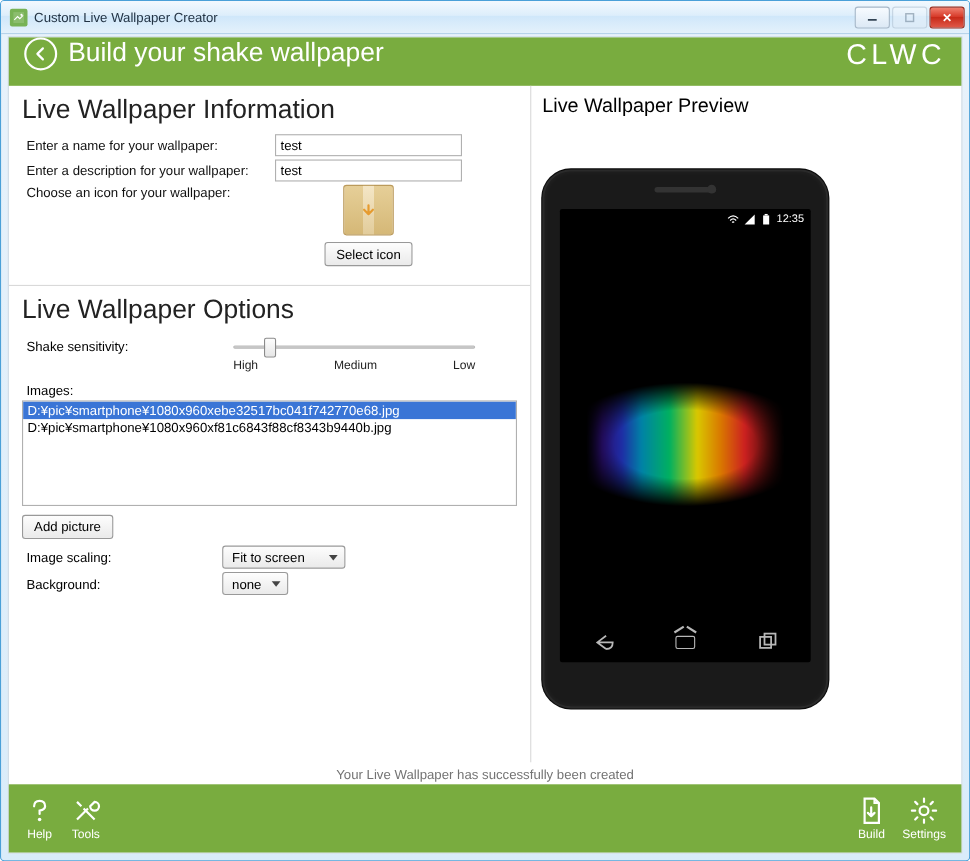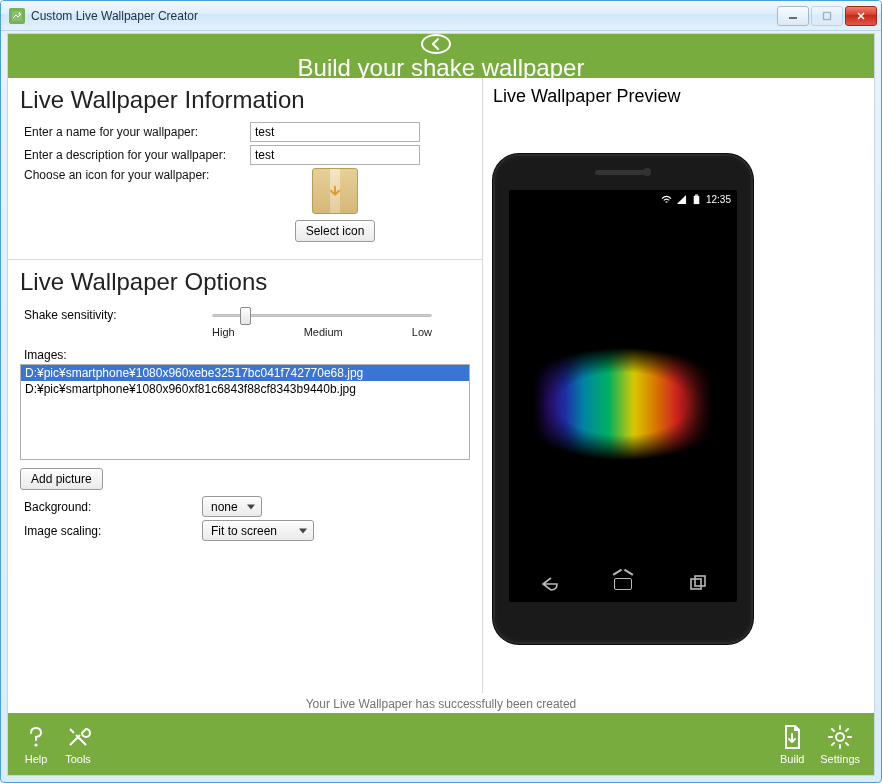--- a/index.html
+++ b/index.html
@@ -63,24 +63,23 @@
     border: 1px solid #c7d6e3;
     display: flex;
     flex-direction: column;
   }
 
   
   .header-bar {
     height: 44px;
     background: #79ac3f;
     display: flex;
-    align-items: center;
+    align-items: flex-start;
     padding: 0 14px;
     color: #fff;
-    flex-direction: column;
   }
   .back-icon {
     width: 30px; height: 30px;
     border: 2px solid #fff; border-radius: 50%;
     display:flex;align-items:center;justify-content:center;
     margin-right: 10px;
   }
   .back-icon svg { width: 16px; height: 16px; }
   .header-title {
     font-size: 24px; font-weight: 300;
@@ -370,29 +369,29 @@
           <div class="listbox">
             <div class="item selected">D:¥pic¥smartphone¥1080x960xebe32517bc041f742770e68.jpg</div>
             <div class="item">D:¥pic¥smartphone¥1080x960xf81c6843f88cf8343b9440b.jpg</div>
           </div>
 
           <div class="btn-row">
             <button class="btn">Add picture</button>
           </div>
 
           <div class="opt-row">
+            <label>Image scaling:</label>
+            <div class="combo" style="min-width:112px">
+                <span>Fit to screen</span>
+              </div>
+          </div>
+          <div class="opt-row">
             <label>Background:</label>
             <div class="combo">
                 <span>none</span>
-              </div>
-          </div>
-          <div class="opt-row">
-            <label>Image scaling:</label>
-            <div class="combo" style="min-width:112px">
-                <span>Fit to screen</span>
               </div>
           </div>
         </div>
       </div>
 
       <div class="col-right">
         <div class="preview-title">Live Wallpaper Preview</div>
         <div class="preview-area">
           <div class="phone">
             <div class="speaker"></div>

